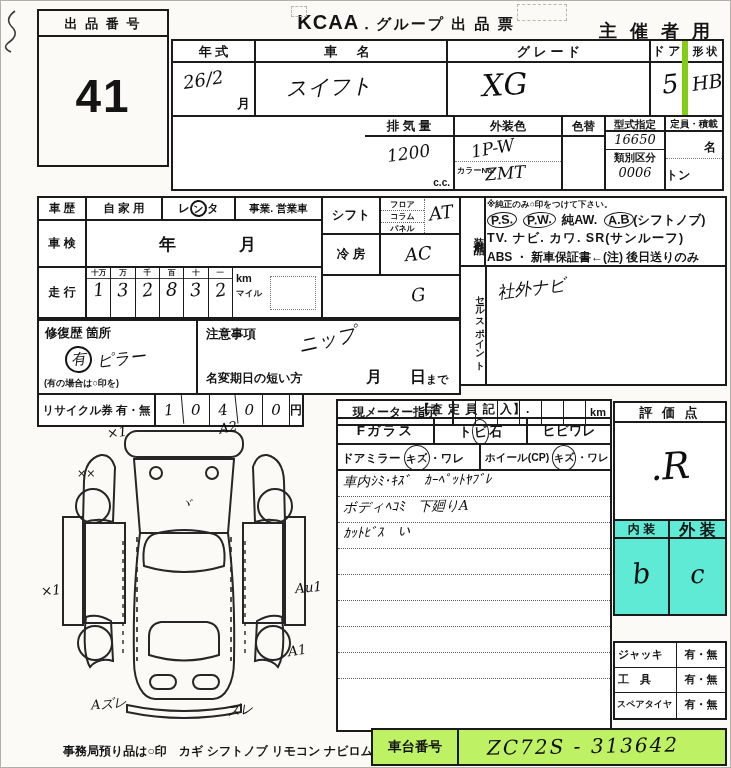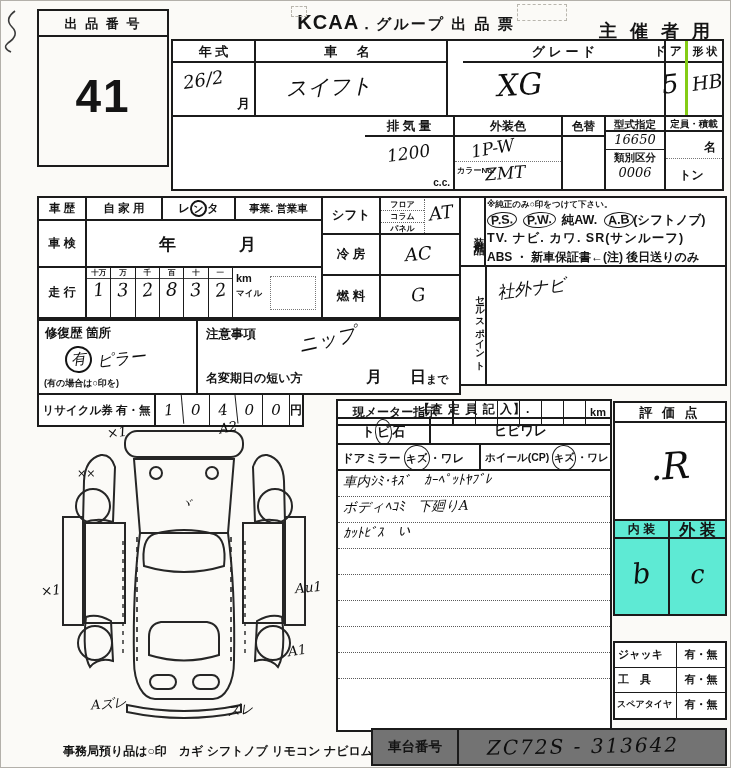--- a/index.html
+++ b/index.html
@@ -46,25 +46,25 @@
     <div class="abs" style="left:0;top:0;width:549px;height:76px;border-bottom:2px solid #1b1b1b">
       <div class="abs" style="left:0;top:0;width:83px;height:74px;border-right:2px solid #1b1b1b">
         <div class="cellhdr" style="height:22px;line-height:21px;font-size:13px">年 式</div>
         <span class="hw abs" style="left:10px;top:28px;font-size:18px;transform:rotate(-9deg)">26/2</span>
         <span class="hd abs" style="right:4px;bottom:2px;font-size:13px">月</span>
       </div>
       <div class="abs" style="left:83px;top:0;width:192px;height:74px;border-right:2px solid #1b1b1b">
         <div class="cellhdr" style="height:22px;line-height:21px;font-size:13px;letter-spacing:8px">車 名</div>
         <span class="hw abs" style="left:30px;top:32px;font-size:21px;transform:rotate(-2deg)">スイフト</span>
       </div>
-      <div class="abs" style="left:290px;top:0;width:203px;height:74px;border-right:2px solid #1b1b1b">
+      <div class="abs" style="left:275px;top:0;width:203px;height:74px;border-right:2px solid #1b1b1b">
         <div class="cellhdr" style="height:22px;line-height:21px;font-size:13px">グ レ ー ド</div>
         <span class="hw abs" style="left:34px;top:26px;font-size:30px;transform:rotate(-3deg)">XG</span>
       </div>
-      <div class="abs" style="left:478px;top:0;width:37px;height:74px;border-right:3px solid #84cc16">
+      <div class="abs" style="left:478px;top:0;width:37px;height:74px;border-right:6px solid #84cc16">
         <div class="cellhdr" style="height:22px;line-height:21px;font-size:12px">ド ア</div>
         <span class="hw abs" style="left:11px;top:28px;font-size:26px;transform:rotate(-6deg)">5</span>
       </div>
       <div class="abs" style="left:515px;top:0;width:34px;height:74px">
         <div class="cellhdr" style="height:22px;line-height:21px;font-size:11px">形 状</div>
         <span class="hw abs" style="left:4px;top:30px;font-size:19px;transform:rotate(-8deg)">HB</span>
       </div>
     </div>
 
     <div class="abs" style="left:0;top:76px;width:549px;height:72px">
@@ -85,21 +85,21 @@
       </div>
       <div class="abs" style="left:433px;top:0;width:60px;height:72px;border-right:2px solid #1b1b1b">
         <div class="cellhdr" style="height:15px;line-height:14px;font-size:10.5px">型式指定</div>
         <div class="ctr hw" style="height:18px;font-size:13px;border-bottom:1.5px solid #1b1b1b">16650</div>
         <div class="ctr hd" style="height:15px;line-height:15px;font-size:10.5px">類別区分</div>
         <div class="ctr hw" style="font-size:13px">0006</div>
       </div>
       <div class="abs" style="left:493px;top:0;width:56px;height:72px">
         <div class="cellhdr" style="height:15px;line-height:14px;font-size:9.5px">定員・積載</div>
         <div class="hd" style="height:27px;text-align:right;padding:7px 6px 0 0;font-size:12px;border-bottom:1px dotted #777">名</div>
-        <div class="hd" style="text-align:center;padding:8px 5px 0 0;font-size:12px">トン</div>
+        <div class="hd" style="text-align:left;padding:8px 5px 0 0;font-size:12px">トン</div>
       </div>
     </div>
   </div>
 
   <div class="bx" style="left:36px;top:195px;width:286px;height:123px;background:#fff">
     <div class="abs" style="left:0;top:0;width:282px;height:23px;border-bottom:2px solid #1b1b1b;display:flex">
       <div class="hd ctr" style="width:48px;border-right:2px solid #1b1b1b;font-size:11.5px;line-height:21px">車 歴</div>
       <div class="hd ctr" style="width:76px;border-right:2px solid #1b1b1b;font-size:11.5px;line-height:21px">自 家 用</div>
       <div class="hd ctr" style="width:73px;border-right:2px solid #1b1b1b;font-size:11.5px;line-height:21px">
         <span>レ</span><span class="hcirc" style="width:17px;height:17px;font-size:10px">
@@ -157,21 +157,20 @@
         <div class="hd ctr" style="font-size:8px;border-bottom:1px dotted #666;line-height:11px">コラム</div>
         <div class="hd ctr" style="font-size:8px;line-height:11px">パネル</div>
       </div>
       <span class="hw abs" style="left:106px;top:4px;font-size:18px;transform:rotate(-8deg)">AT</span>
     </div>
     <div class="abs" style="left:0;top:37px;width:136px;height:41px;border-bottom:2px solid #1b1b1b">
       <div class="hd abs ctr" style="left:0;top:0;width:58px;height:39px;border-right:2px solid #1b1b1b;font-size:12.5px;line-height:39px">冷 房</div>
       <span class="hw abs" style="left:82px;top:8px;font-size:18px;transform:rotate(-5deg)">AC</span>
     </div>
     <div class="abs" style="left:0;top:78px;width:136px;height:41px">
-      <div class="hd abs ctr" style="left:0;top:0;width:58px;height:41px;border-right:2px solid #1b1b1b;font-size:12.5px;line-height:41px">燃 料</div>
       <span class="hw abs" style="left:88px;top:8px;font-size:18px;transform:rotate(-6deg)">G</span>
     </div>
   </div>
 
   <div class="bx" style="left:458px;top:195px;width:268px;height:71px;background:#fff">
     <div class="abs vtext ctr" style="left:0;top:0;width:21px;height:67px;border-right:2px solid #1b1b1b;font-size:11px;padding-top:4px;letter-spacing:4px;margin-left:4px">装備品</div>
     <div class="abs" style="left:26px;top:1px;right:18px">
       <div class="hd" style="font-size:8.5px">※純正のみ○印をつけて下さい。</div>
       <div class="hd nw" style="font-size:12.5px;margin-top:1px">
         <span class="circ">P.S.</span>
@@ -261,20 +260,21 @@
       <div style="width:22px;border-right:1.5px solid #1b1b1b"></div>
       <div style="width:22px;border-right:1.5px solid #1b1b1b"></div>
       <div style="width:22px;border-right:1.5px solid #1b1b1b"></div>
       <div style="width:22px;border-right:1.5px solid #1b1b1b"></div>
       <div style="width:22px;border-right:1.5px solid #1b1b1b"></div>
       <div style="width:22px;border-right:1.5px solid #1b1b1b"></div>
       <div class="hd ctr" style="flex:1;font-size:11px;line-height:23px">km</div>
     </div>
     <div class="hd ctr" style="height:18px;line-height:17px;font-size:12px;border-bottom:2px solid #1b1b1b;letter-spacing:1px">【査 定 員 記 入】.</div>
     <div style="height:26px;border-bottom:2px solid #1b1b1b;display:flex">
+      <div class="hd ctr" style="width:97px;border-right:2px solid #1b1b1b;font-size:13.5px;line-height:24px;letter-spacing:2px">Fガラス</div>
       <div class="hd ctr" style="width:93px;border-right:2px solid #1b1b1b;font-size:13px;line-height:24px">
         <span>ト</span><span class="circ" style="padding:0 1px">ビ</span><span>石</span>
       </div>
       <div class="hd ctr" style="flex:1;font-size:13px;line-height:24px">ヒビワレ</div>
     </div>
     <div style="height:26px;border-bottom:2px solid #1b1b1b;display:flex">
       <div class="hd nw" style="width:143px;border-right:2px solid #1b1b1b;font-size:11.5px;line-height:24px;padding-left:4px">
         <span>ドアミラー</span> <span class="circ" style="padding:0 1px;font-size:10.5px">キズ</span><span>・ワレ</span>
       </div>
       <div class="hd nw" style="flex:1;font-size:10.5px;line-height:24px;padding-left:4px">
@@ -316,18 +316,18 @@
       <div class="hd" style="width:62px;border-right:1.5px solid #1b1b1b;font-size:11px;line-height:23px;padding-left:3px">工　具</div>
       <div class="hd ctr" style="flex:1;font-size:11px;line-height:23px">有・無</div>
     </div>
     <div style="height:25px;display:flex">
       <div class="hd" style="width:62px;border-right:1.5px solid #1b1b1b;font-size:9px;line-height:23px;padding-left:2px">スペアタイヤ</div>
       <div class="hd ctr" style="flex:1;font-size:11px;line-height:23px">有・無</div>
     </div>
   </div>
 
   <div class="hd abs nw" style="left:62px;top:742px;font-size:12px">事務局預り品は○印　カギ シフトノブ リモコン ナビロム</div>
-  <div class="bx" style="left:370px;top:727px;width:356px;height:38px;border-width:2.5px;background:#737373;display:flex">
+  <div class="bx" style="left:370px;top:727px;width:356px;height:38px;border-width:2.5px;background:#bef264;display:flex">
     <div class="hd ctr" style="width:86px;border-right:2px solid #1b1b1b;font-size:13.5px;line-height:33px">車台番号</div>
     <div class="hw" style="flex:1;font-size:20px;line-height:32px;padding-left:28px;letter-spacing:2px;transform:rotate(-1deg)">ZC72S - 313642</div>
   </div>
 
 </div>
 
 </body></html>

